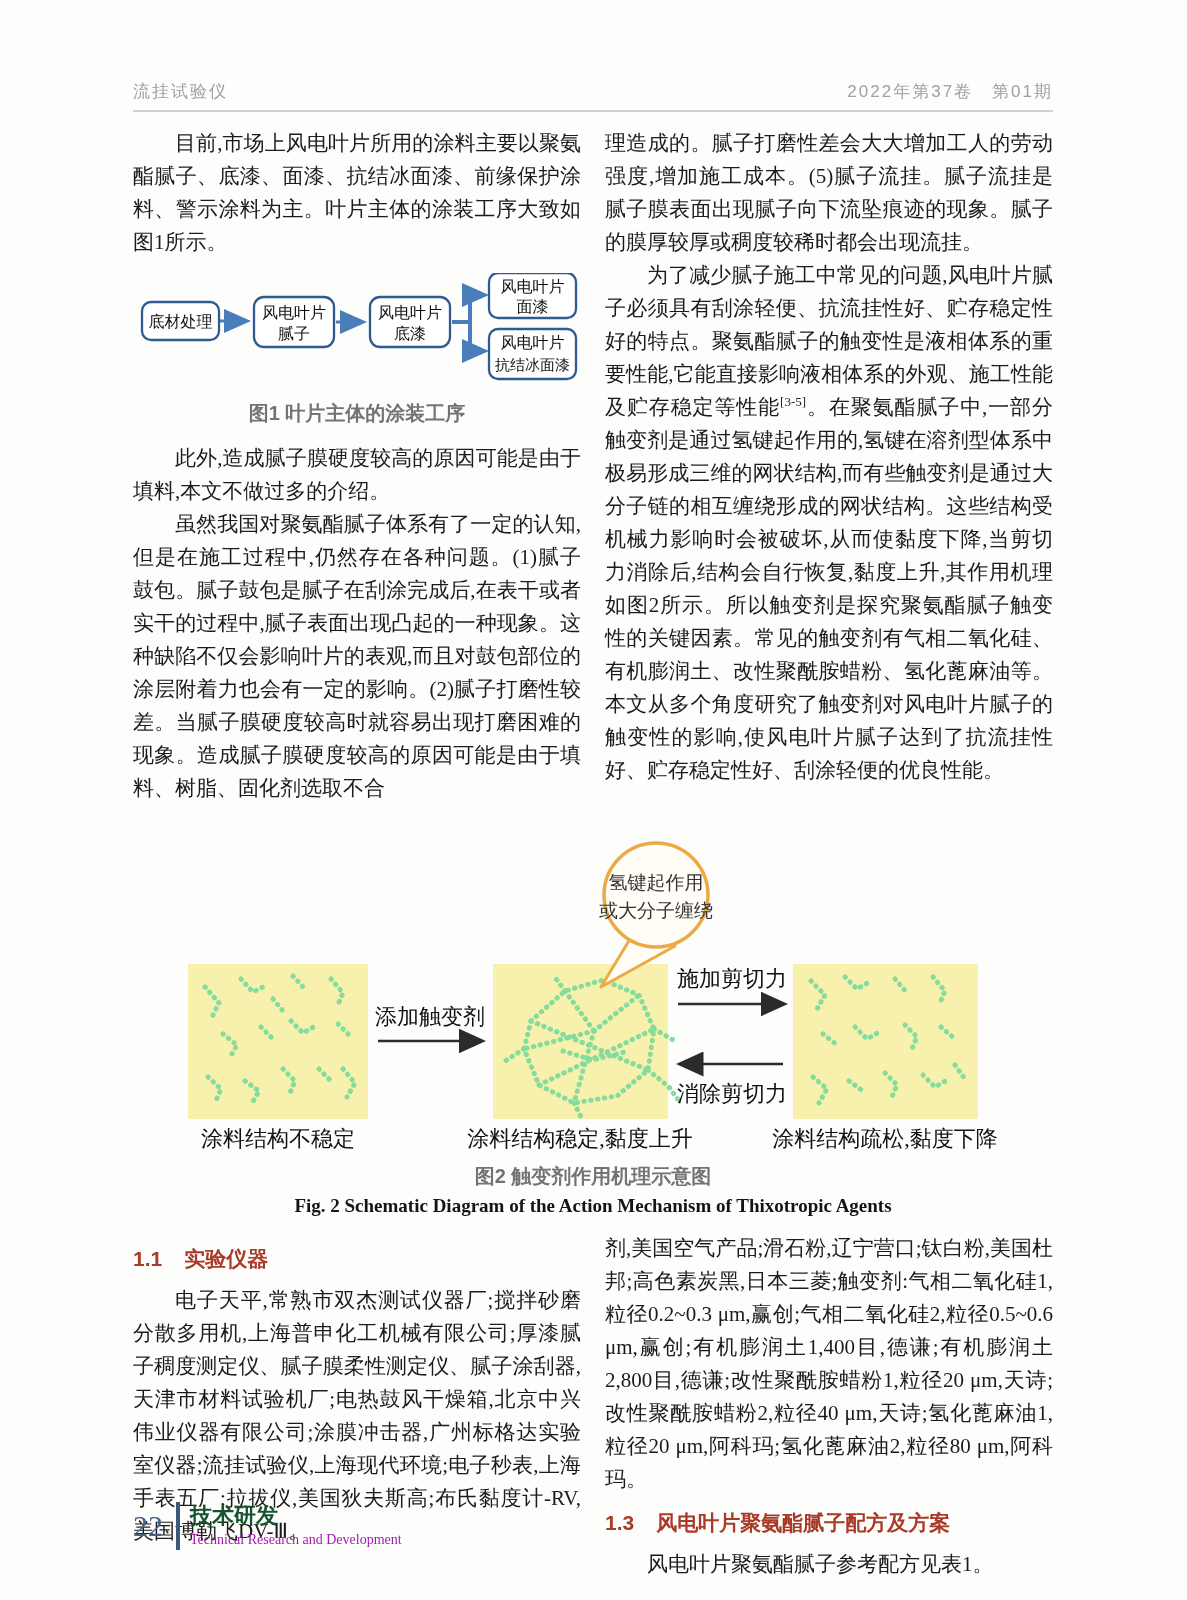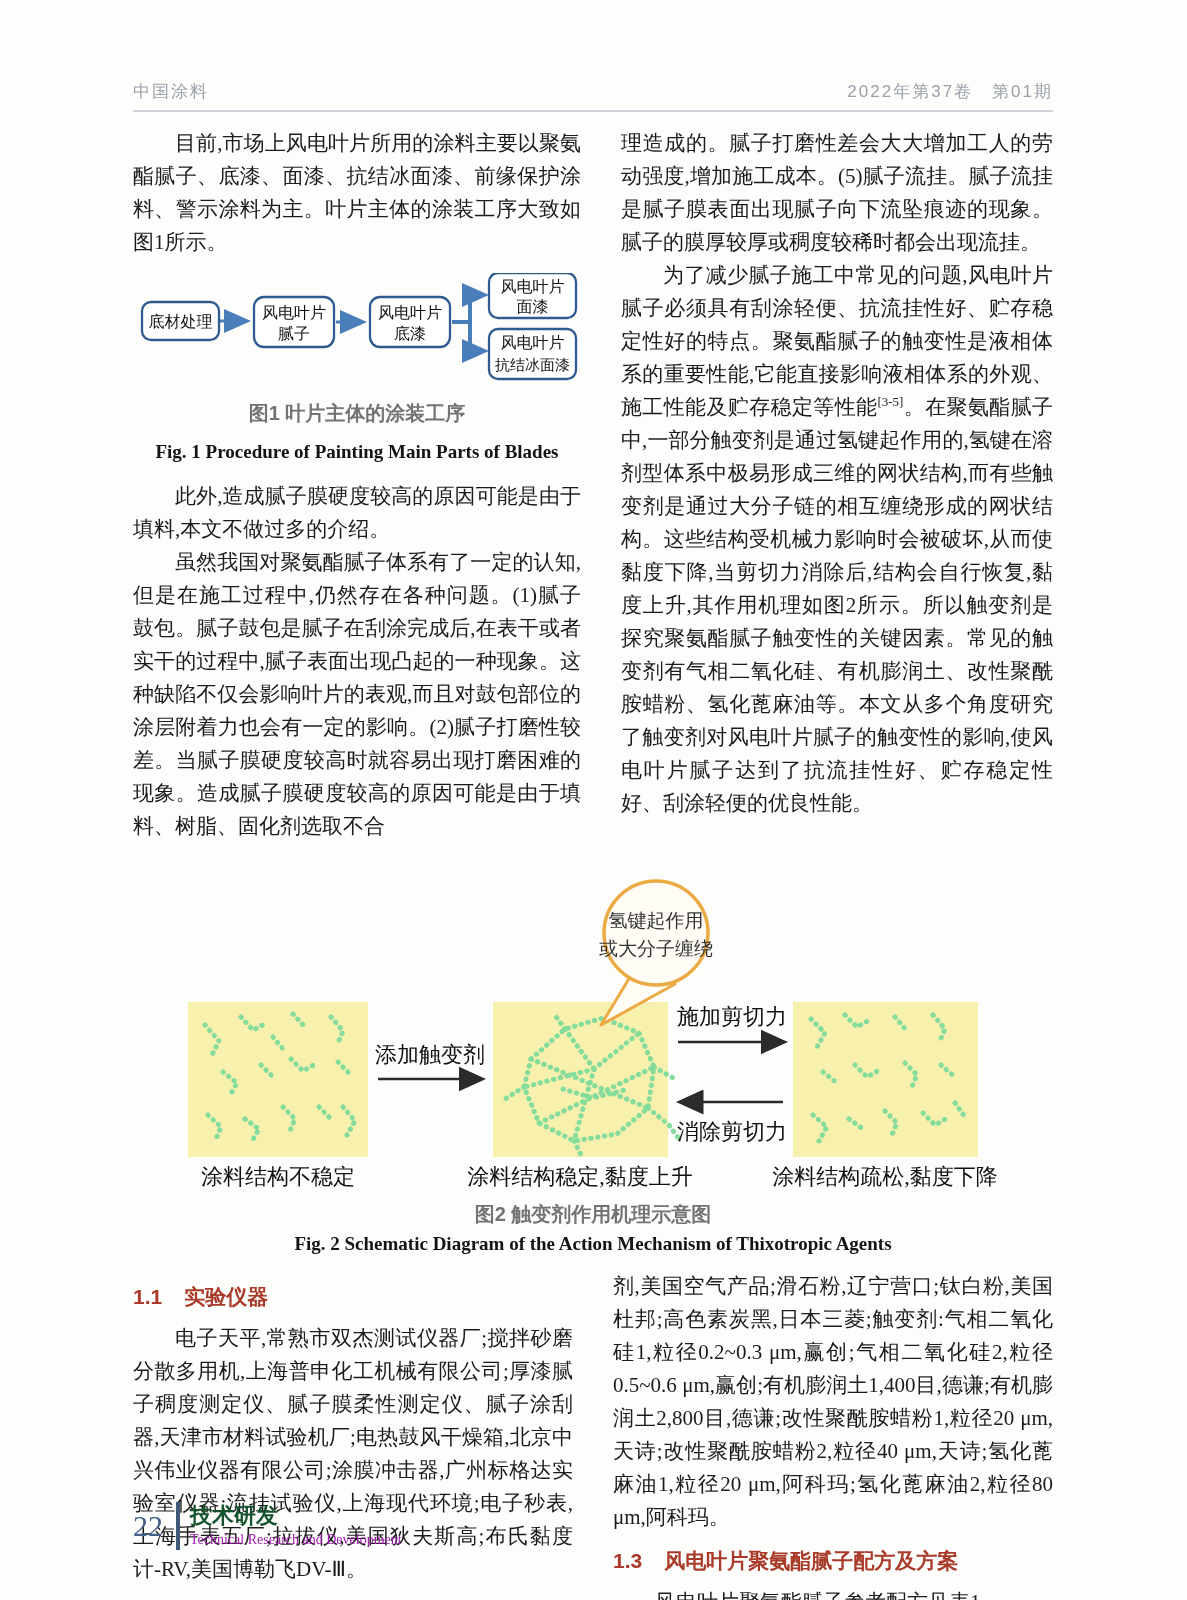--- a/index.html
+++ b/index.html
@@ -6,21 +6,21 @@
   .page{position:relative;margin:0 auto;width:1187px;height:1600px;background:#fdfdfc;overflow:hidden;
         font-family:"Liberation Serif",serif;color:#1b1b1b;}
   .content{position:absolute;left:133px;top:80px;width:920px;}
 
   
   .hdr{display:flex;justify-content:space-between;align-items:flex-end;padding-bottom:7px;
        border-bottom:2px solid #cdd0d4;font-family:"Liberation Sans",sans-serif;
        font-size:17px;color:#9aa1a9;letter-spacing:2px;}
 
   
-  .cols{display:flex;gap:40px;margin-top:15px;}
+  .cols{display:flex;gap:24px;margin-top:15px;}
   .col{width:448px;font-size:21px;line-height:33px;text-align:justify;}
   p{margin:0;}
   .indent{text-indent:2em;}
   sup.ref{font-size:13px;line-height:0;}
 
   
   .figcap-cn{font-family:"Liberation Sans",sans-serif;font-weight:bold;font-size:20px;
              text-align:center;margin-top:12px;color:#737373;}
   .figcap-en{font-weight:bold;font-size:19px;text-align:center;margin-top:5px;color:#141414;}
 
@@ -45,21 +45,21 @@
   .ftr .cn{font-family:"Liberation Sans",sans-serif;font-weight:bold;font-size:22px;color:#14532d;line-height:1.1;}
   .ftr .en{font-size:14px;color:#a21caf;margin-top:3px;}
 </style>
 </head>
 <body>
 
 <div class="page">
   <div class="content">
 
     <div class="hdr">
-      <span>中国涂料</span>
+      <span>流挂试验仪</span>
       <span>2022年第37卷　第01期</span>
     </div>
 
     <div class="cols">
       <div class="col">
         <p class="indent">目前,市场上风电叶片所用的涂料主要以聚氨酯腻子、底漆、面漆、抗结冰面漆、前缘保护涂料、警示涂料为主。叶片主体的涂装工序大致如图1所示。</p>
 
         <div class="fig1">
           <svg width="448" height="112" viewBox="0 0 448 112">
             <defs>
@@ -91,21 +91,20 @@
               <text x="161" y="66">腻子</text>
               <text x="277" y="45">风电叶片</text>
               <text x="277" y="66">底漆</text>
               <text x="399.5" y="19">风电叶片</text>
               <text x="399.5" y="39">面漆</text>
               <text x="399.5" y="75">风电叶片</text>
               <text x="399.5" y="97" font-size="15">抗结冰面漆</text>
             </g>
           </svg>
           <div class="figcap-cn">图1  叶片主体的涂装工序</div>
-          <div class="figcap-en">Fig. 1  Procedure of Painting Main Parts of Blades</div>
         </div>
 
         <p class="indent">此外,造成腻子膜硬度较高的原因可能是由于填料,本文不做过多的介绍。</p>
         <p class="indent">虽然我国对聚氨酯腻子体系有了一定的认知,但是在施工过程中,仍然存在各种问题。(1)腻子鼓包。腻子鼓包是腻子在刮涂完成后,在表干或者实干的过程中,腻子表面出现凸起的一种现象。这种缺陷不仅会影响叶片的表观,而且对鼓包部位的涂层附着力也会有一定的影响。(2)腻子打磨性较差。当腻子膜硬度较高时就容易出现打磨困难的现象。造成腻子膜硬度较高的原因可能是由于填料、树脂、固化剂选取不合</p>
       </div>
 
       <div class="col">
         <p>理造成的。腻子打磨性差会大大增加工人的劳动强度,增加施工成本。(5)腻子流挂。腻子流挂是腻子膜表面出现腻子向下流坠痕迹的现象。腻子的膜厚较厚或稠度较稀时都会出现流挂。</p>
         <p class="indent"><span>为了减少腻子施工中常见的问题,风电叶片腻子必须具有刮涂轻便、抗流挂性好、贮存稳定性好的特点。聚氨酯腻子的触变性是液相体系的重要性能,它能直接影响液相体系的外观、施工性能及贮存稳定等性能</span><sup class="ref">[3-5]</sup><span>。在聚氨酯腻子中,一部分触变剂是通过氢键起作用的,氢键在溶剂型体系中极易形成三维的网状结构,而有些触变剂是通过大分子链的相互缠绕形成的网状结构。这些结构受机械力影响时会被破坏,从而使黏度下降,当剪切力消除后,结构会自行恢复,黏度上升,其作用机理如图2所示。所以触变剂是探究聚氨酯腻子触变性的关键因素。常见的触变剂有气相二氧化硅、有机膨润土、改性聚酰胺蜡粉、氢化蓖麻油等。本文从多个角度研究了触变剂对风电叶片腻子的触变性的影响,使风电叶片腻子达到了抗流挂性好、贮存稳定性好、刮涂轻便的优良性能。</span></p>
       </div>

